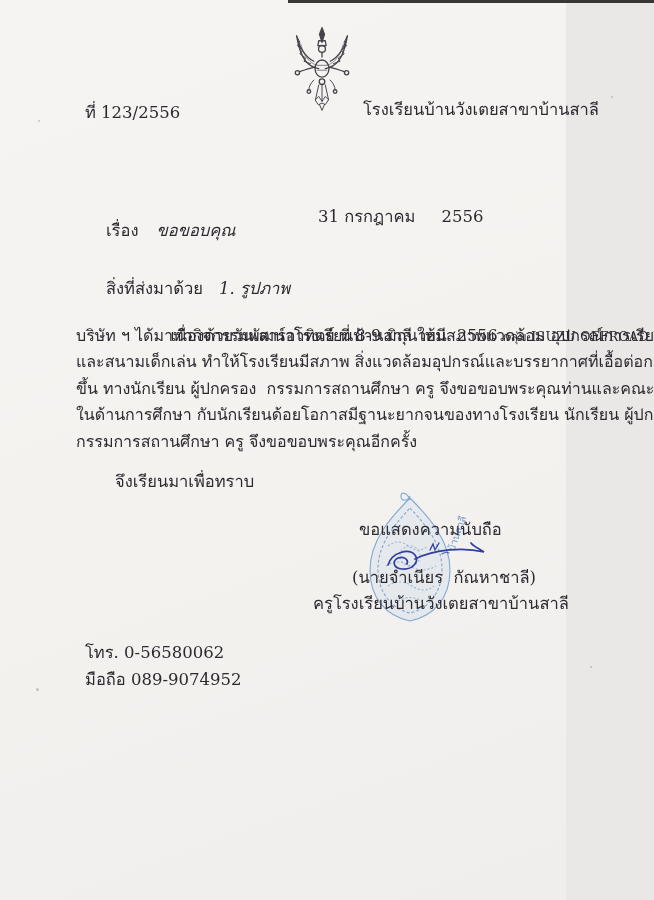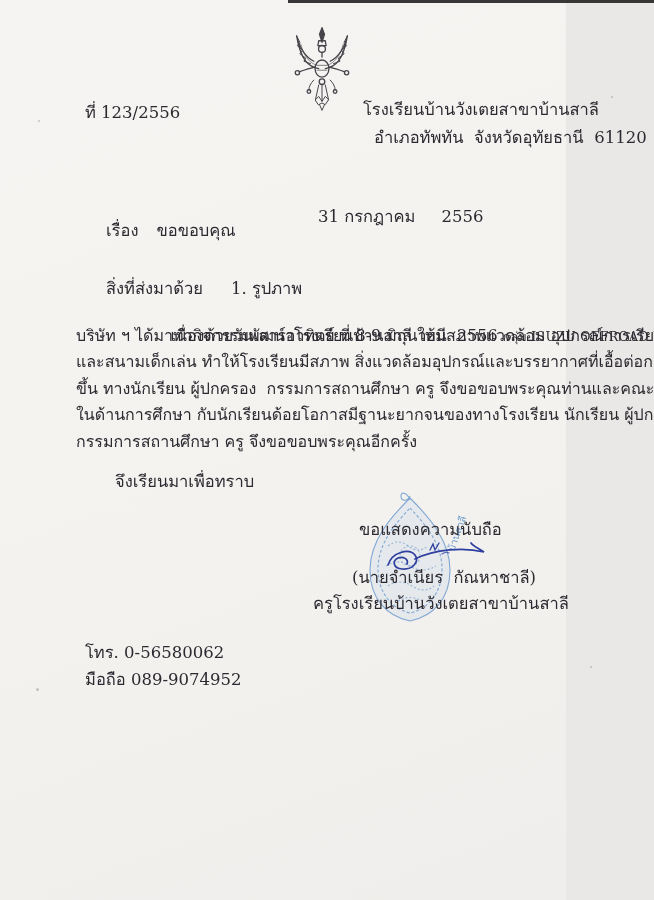--- a/index.html
+++ b/index.html
@@ -11,21 +11,21 @@
   .paper{
     position:absolute;left:0;top:0;width:566px;height:900px;
     background:linear-gradient(160deg,#f5f4f2 0%,#f3f2ef 55%,#efeeec 100%);
     color:#2c2a30;
   }
   .txt{position:absolute;white-space:pre;color:#2c2a30;}
   .fs-main{font-size:16.5px;line-height:22px;}
   .fs-small{font-size:12.5px;letter-spacing:.3px;}
   .body-line{height:26.6px;line-height:26.6px;white-space:pre;font-size:16px;}
   .indent{padding-left:64px;}
-  .label-gap{display:inline-block;margin-left:18px;}
+  .label-gap{display:inline-block;margin-left:18px;font-style:italic;}
   .small-mid{font-size:12.5px;letter-spacing:.3px;margin:0 5px;}
   .sig-text{position:absolute;white-space:pre;color:#2c2a30;z-index:3;}
   .stamp-wrap{position:absolute;z-index:1;}
   .sig-svg{position:absolute;z-index:4;}
   .scan-strip{position:absolute;background:#1c1c1c;opacity:.88;}
   .speck{position:absolute;border-radius:50%;background:#8a8880;opacity:.45;}
 </style>
 </head>
 <body>
 
@@ -69,31 +69,30 @@
 
       <path d="M50,72 L50,92 M46,72 L42,90 M54,72 L58,90" stroke-width="1.2"></path>
       <path d="M42,90 L46,86 L50,92 L54,86 L58,90 L54,96 L50,94 L46,96 Z" fill="none" stroke-width="1.2"></path>
       <path d="M47,96 L50,103 L53,96" stroke-width="1.2"></path>
     </svg>
   </div>
 
   <div class="txt fs-main" style="left:85px;top:102px;">ที่ 123/2556</div>
 
   <div class="txt fs-main" style="left:363px;top:99px;">โรงเรียนบ้านวังเตยสาขาบ้านสาลี</div>
-  <div class="txt fs-main" style="left:374px;top:127px;">อำเภอทัพทัน  จังหวัดอุทัยธานี  61120</div>
 
   <div class="txt fs-main" style="left:318px;top:163px;margin-top:43px;">31 กรกฎาคม     2556</div>
 
   <div class="txt fs-main" style="left:85px;top:198px;">
     <span>เรื่อง</span><span class="label-gap">ขอขอบคุณ</span>
   </div>
 
 
   <div class="txt fs-main" style="left:85px;top:256px;">
-    <span>สิ่งที่ส่งมาด้วย</span><span class="label-gap" style="margin-left:28px;">1. รูปภาพ</span>
+    <span>สิ่งที่ส่งมาด้วย</span><span class="label-gap" style="margin-left:16px;">1. รูปภาพ</span>
   </div>
 
   <div style="position:absolute;left:76px;top:296px;width:556px;">
     <div class="body-line indent">
       <span>เนื่องด้วยวันเสาร์อาทิตย์ ที่ 8-9 มิถุนายน  2556</span><span class="small-mid">กลุ่ม ISUZU OFFROAD UNITY</span>
     </div>
     <div class="body-line">บริษัท ฯ ได้มาทำกิจกรรมพัฒนาโรงเรียนบ้านสาลี ให้มีสภาพแวดล้อม อุปกรณ์การเรียน ห้องน้ำ</div>
     <div class="body-line">และสนามเด็กเล่น ทำให้โรงเรียนมีสภาพ สิ่งแวดล้อมอุปกรณ์และบรรยากาศที่เอื้อต่อการเรียนมาก</div>
     <div class="body-line">ขึ้น ทางนักเรียน ผู้ปกครอง  กรรมการสถานศึกษา ครู จึงขอขอบพระคุณท่านและคณะที่ให้สำคัญ</div>
     <div class="body-line">ในด้านการศึกษา กับนักเรียนด้อยโอกาสมีฐานะยากจนของทางโรงเรียน นักเรียน ผู้ปกครอง</div>

